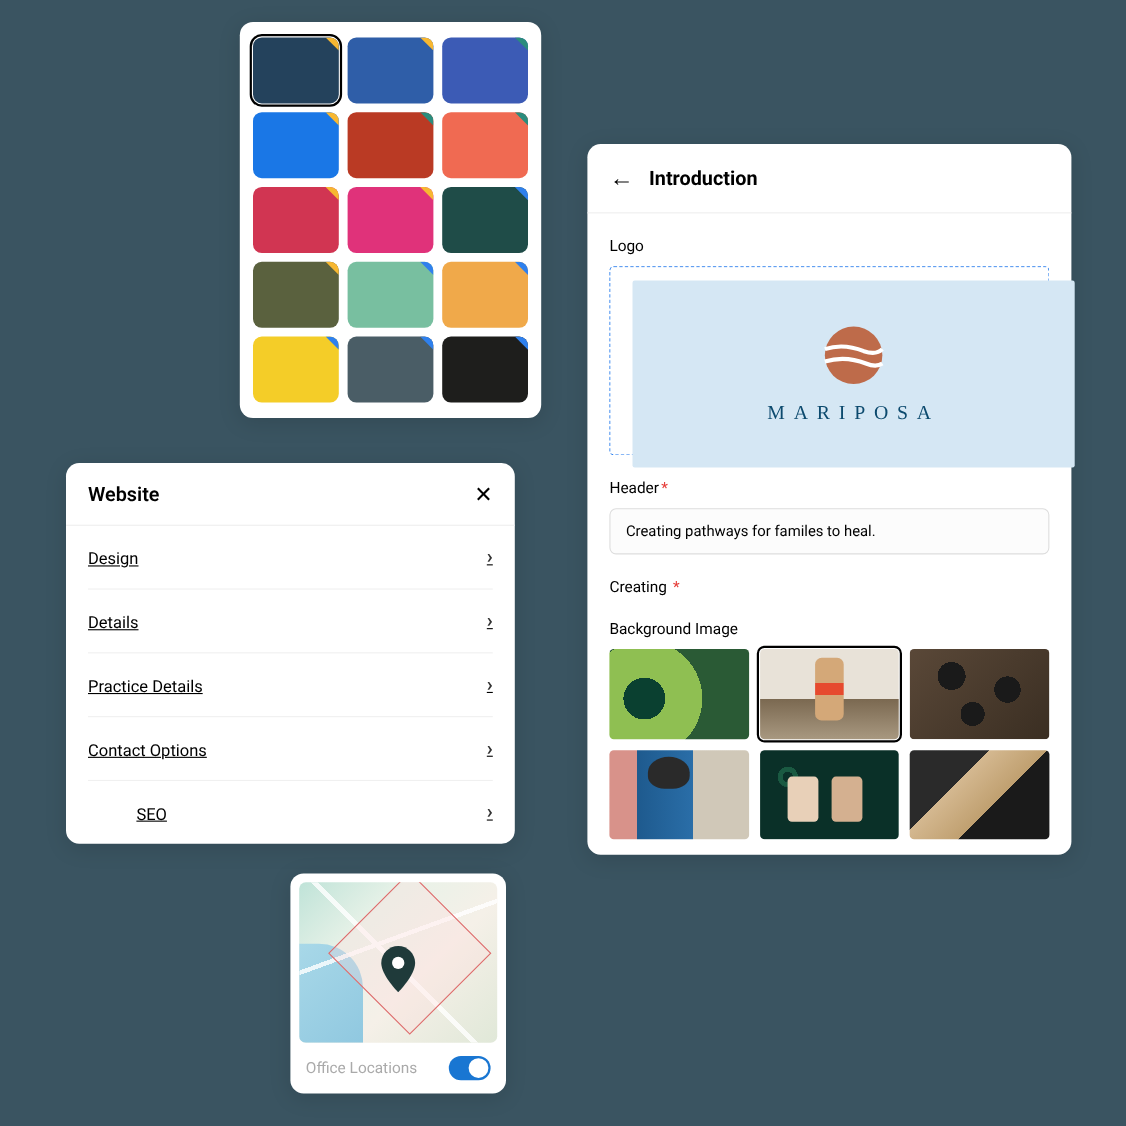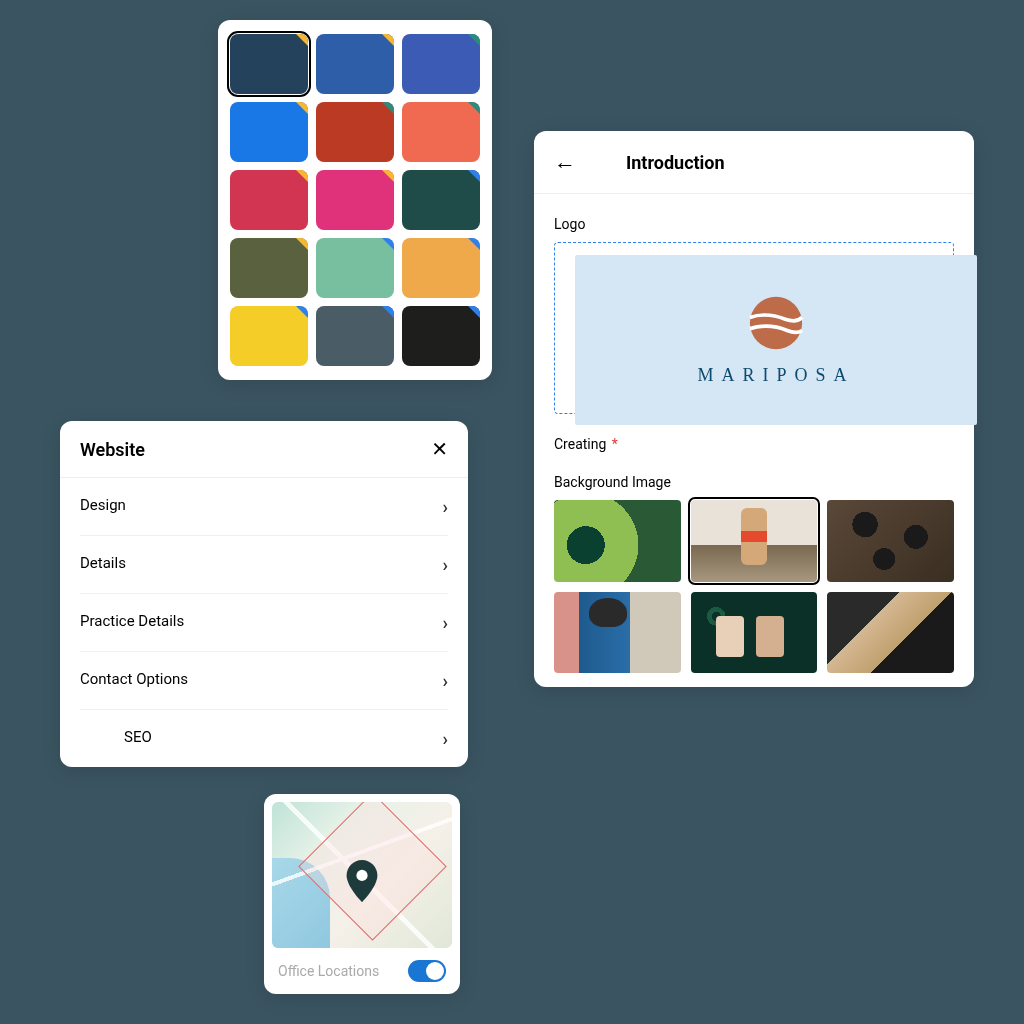--- a/index.html
+++ b/index.html
@@ -16,40 +16,40 @@
 .swatch.tag-yellow::after { border-top-color: #f7b731; }
 .swatch.tag-blue::after { border-top-color: #2f80ed; }
 .swatch.tag-teal::after { border-top-color: #2b8c7d; }
 
 
 .website { left: 60px; top: 421px; width: 408px; }
 .website-header { display: flex; justify-content: space-between; align-items: center; padding: 16px 20px; border-bottom: 1px solid #eee; }
 .website-title { font-weight: 600; font-size: 18px; }
 .close-btn { font-size: 20px; cursor: pointer; font-weight: 500; }
 .menu-list { padding: 0 20px; }
-.menu-item { display: flex; justify-content: space-between; align-items: flex-start; padding: 18px 0; border-bottom: 1px solid #f0f0f0; cursor: pointer; font-size: 15px; }
+.menu-item { display: flex; justify-content: space-between; align-items: flex-end; padding: 18px 0; border-bottom: 1px solid #f0f0f0; cursor: pointer; font-size: 15px; text-decoration: underline; }
 .menu-item:last-child { border-bottom: none; margin-left: 44px; }
 .chevron { font-size: 18px; color: #333; font-weight: 600; }
 
 
 .map-card { left: 264px; top: 794px; width: 196px; padding: 8px; }
 .map-area { width: 100%; height: 146px; border-radius: 6px; position: relative; background: linear-gradient(135deg, #bfe3d8 0%, #e8f2e8 30%, #f5f0e8 60%, #e0e8d8 100%); overflow: hidden; }
 .map-boundary { position: absolute; top: 12px; left: 48px; width: 105px; height: 105px; border: 1.5px solid #dd6b6b; background: rgba(255,220,220,0.3); transform: rotate(45deg); }
 .map-pin { position: absolute; left: 50%; top: 40%; transform: translateX(-50%); }
 .map-pin svg { width: 34px; height: 42px; }
 .map-footer { display: flex; justify-content: space-between; align-items: center; padding: 12px 6px 4px; }
 .map-label { color: #aaa; font-size: 14px; }
 .toggle { width: 38px; height: 22px; background: #1976d2; border-radius: 11px; position: relative; cursor: pointer; }
 .toggle::after { content: ""; position: absolute; right: 2px; top: 2px; width: 18px; height: 18px; background: #fff; border-radius: 50%; }
 
 
 .intro { left: 534px; top: 131px; width: 440px; padding-bottom: 14px; }
 .intro-header { display: flex; align-items: center; gap: 14px; padding: 18px 20px; border-bottom: 1px solid #eee; }
 .back-btn { font-size: 22px; cursor: pointer; font-weight: 500; }
-.intro-title { font-weight: 700; font-size: 18px; margin-left: 36px; }
+.intro-title { font-weight: 700; font-size: 18px; }
 .intro-body { padding: 16px 20px 0; }
 .field-label { font-size: 14px; font-weight: 400; margin-bottom: 10px; margin-top: 6px; }
 .req { color: #e53935; margin-left: 2px; }
 .logo-drop { border: 1.5px dashed #2f80ed; border-radius: 4px; padding: 0; position: relative; height: 172px; overflow: visible; }
 .logo-inner { position: absolute; left: 20px; right: -24px; top: 12px; bottom: -12px; background: #d5e7f4; border-radius: 2px; display: flex; flex-direction: column; align-items: center; justify-content: center; gap: 14px; }
 .logo-mark { width: 56px; height: 56px; }
 .logo-text { letter-spacing: 8px; font-size: 18px; font-weight: 400; color: #0c4a6e; font-family: Georgia, serif; }
 .text-input { width: 100%; border: 1px solid #ddd; border-radius: 6px; padding: 12px 14px; font-size: 13.5px; background: #fcfcfc; }
 .field-block { margin-top: 22px; }
 .bg-grid { display: grid; grid-template-columns: repeat(3, 1fr); gap: 10px; margin-top: 6px; }
@@ -149,20 +149,24 @@
       <div class="logo-inner">
         <svg class="logo-mark" viewBox="0 0 60 60">
           <circle cx="30" cy="30" r="28" fill="#be6b4a"></circle>
           <path d="M2 24 Q 20 18 40 26 Q 52 30 58 24" stroke="#fff" stroke-width="4" fill="none"></path>
           <path d="M2 36 Q 22 30 42 38 Q 52 42 58 38" stroke="#fff" stroke-width="4" fill="none"></path>
         </svg>
         <div class="logo-text">MARIPOSA</div>
       </div>
     </div>
 
+    <div class="field-block">
+      <div class="field-label"><span>Header</span><span class="req">*</span></div>
+      <input class="text-input" value="Creating pathways for familes to heal." style="">
+    </div>
 
     <div class="field-block">
       <div class="field-label"><span>Creating</span><span class="req"> *</span></div>
     </div>
 
     <div class="field-block">
       <div class="field-label">Background Image</div>
       <div class="bg-grid" id="bg-grid">
           <div class="bg-thumb thumb-plant"></div>
           <div class="bg-thumb thumb-child selected"></div>

